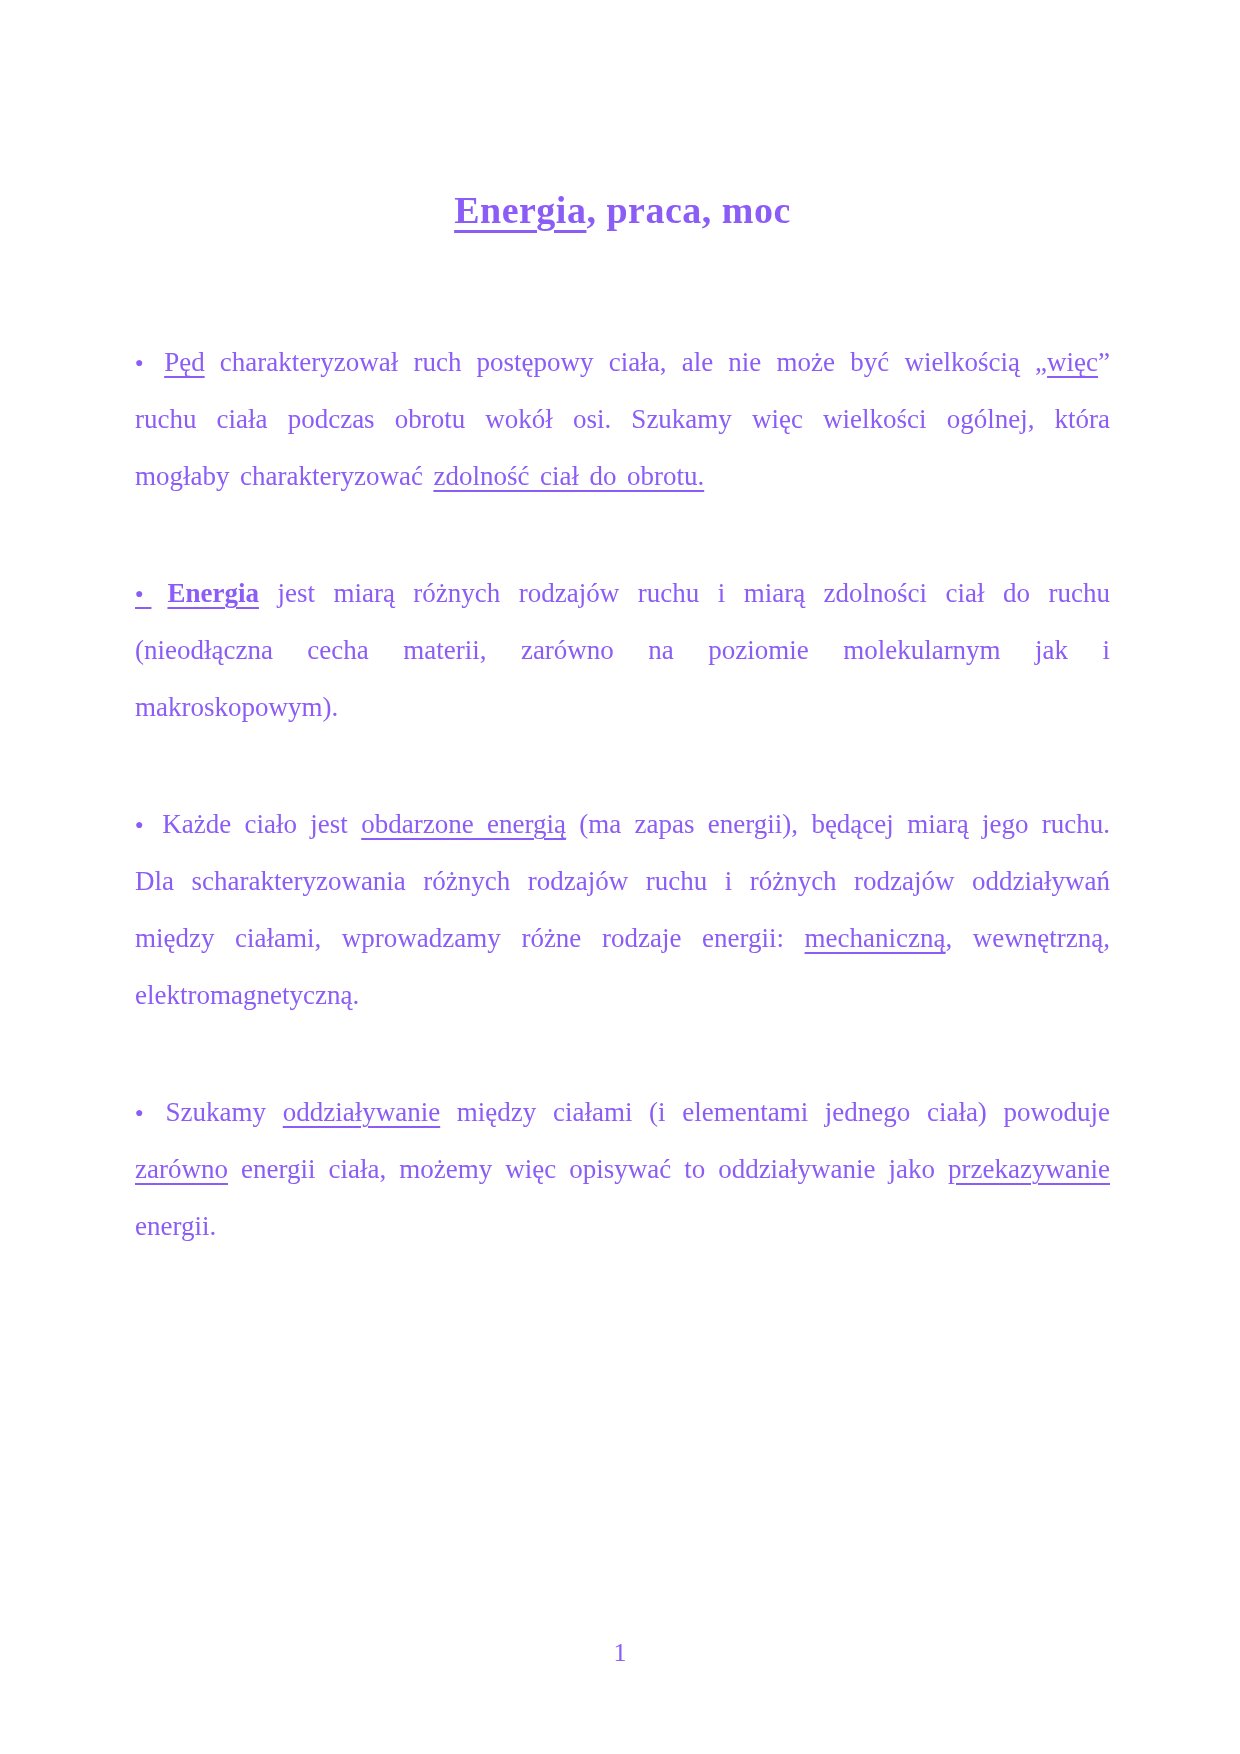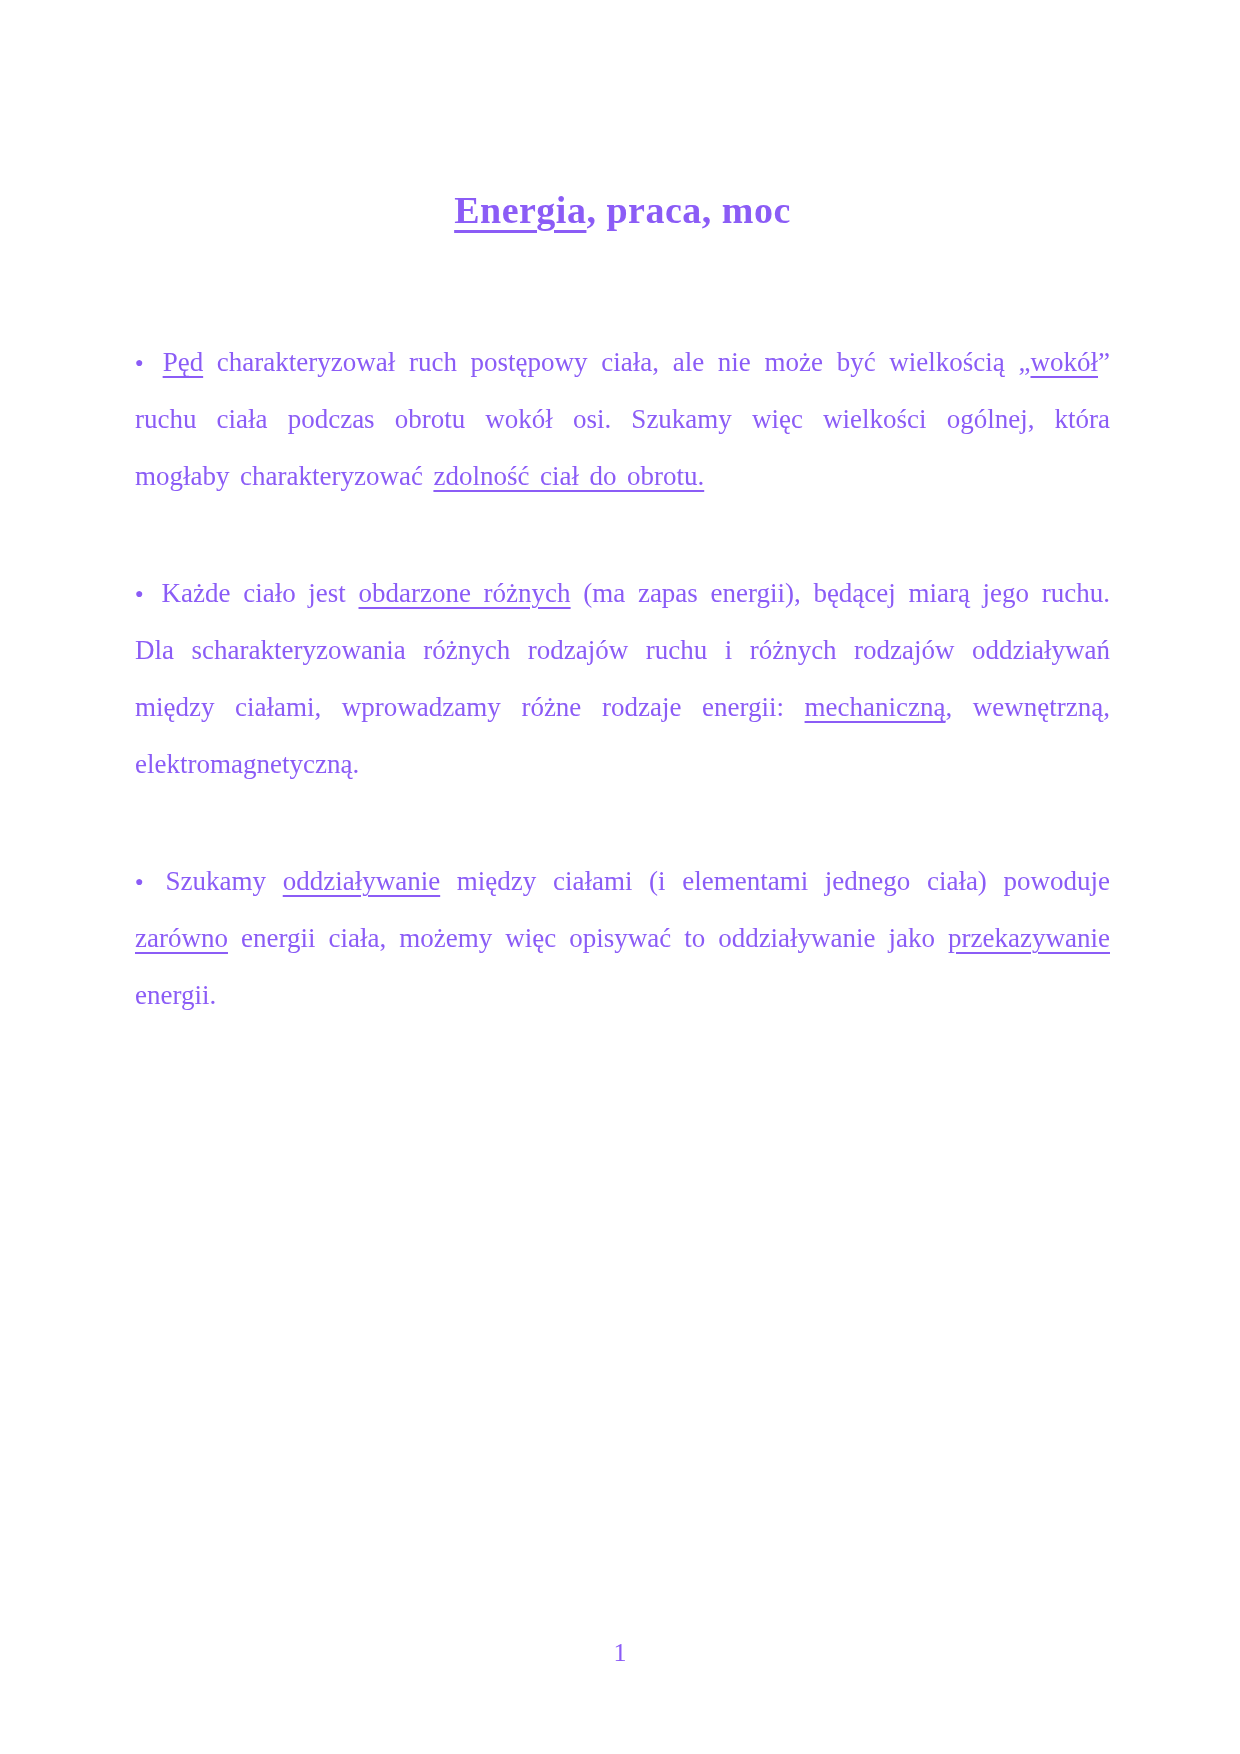--- a/index.html
+++ b/index.html
@@ -70,23 +70,24 @@
   }
 </style>
 </head>
 <body>
 
 <div class="page">
   <div class="content">
 
     <h1 class="title"><span class="title-u">Energia</span><span>, praca, moc</span></h1>
 
-    <p class="para first"><span class="marker">●</span><span class="u">Pęd</span><span> charakteryzował ruch postępowy ciała, ale nie może być wielkością „</span><span class="u">wokół</span><span>” ruchu ciała podczas obrotu wokół osi. Szukamy więc wielkości ogólnej, która mogłaby charakteryzować </span><span class="u">zdolność ciał do obrotu.</span></p>
+    <p class="para first"><span class="marker">●</span><span class="u">Pęd</span><span> charakteryzował ruch postępowy ciała, ale nie może być wielkością „</span><span class="u">więc</span><span>” ruchu ciała podczas obrotu wokół osi. Szukamy więc wielkości ogólnej, która mogłaby charakteryzować </span><span class="u">zdolność ciał do obrotu.</span></p>
 
+    <p class="para"><span class="u"><span class="marker m2">●</span><span class="b">Energia</span></span><span> jest miarą różnych rodzajów ruchu i miarą zdolności ciał do ruchu (nieodłączna cecha materii, zarówno na poziomie molekularnym jak i makroskopowym).</span></p>
 
-    <p class="para"><span class="marker">●</span><span>Każde ciało jest </span><span class="u">obdarzone różnych</span><span> (ma zapas energii), będącej miarą jego ruchu. Dla scharakteryzowania różnych rodzajów ruchu i różnych rodzajów oddziaływań między ciałami, wprowadzamy różne rodzaje energii: </span><span class="u">mechaniczną</span><span>, wewnętrzną, elektromagnetyczną.</span></p>
+    <p class="para"><span class="marker">●</span><span>Każde ciało jest </span><span class="u">obdarzone energią</span><span> (ma zapas energii), będącej miarą jego ruchu. Dla scharakteryzowania różnych rodzajów ruchu i różnych rodzajów oddziaływań między ciałami, wprowadzamy różne rodzaje energii: </span><span class="u">mechaniczną</span><span>, wewnętrzną, elektromagnetyczną.</span></p>
 
     <p class="para"><span class="marker">●</span><span>Szukamy </span><span class="u">oddziaływanie</span><span> między ciałami (i elementami jednego ciała) powoduje </span><span class="u">zarówno</span><span> energii ciała, możemy więc opisywać to oddziaływanie jako </span><span class="u">przekazywanie</span><span> energii.</span></p>
 
   </div>
 
   <div class="footer"><span>1</span></div>
 </div>
 
 </body></html>

